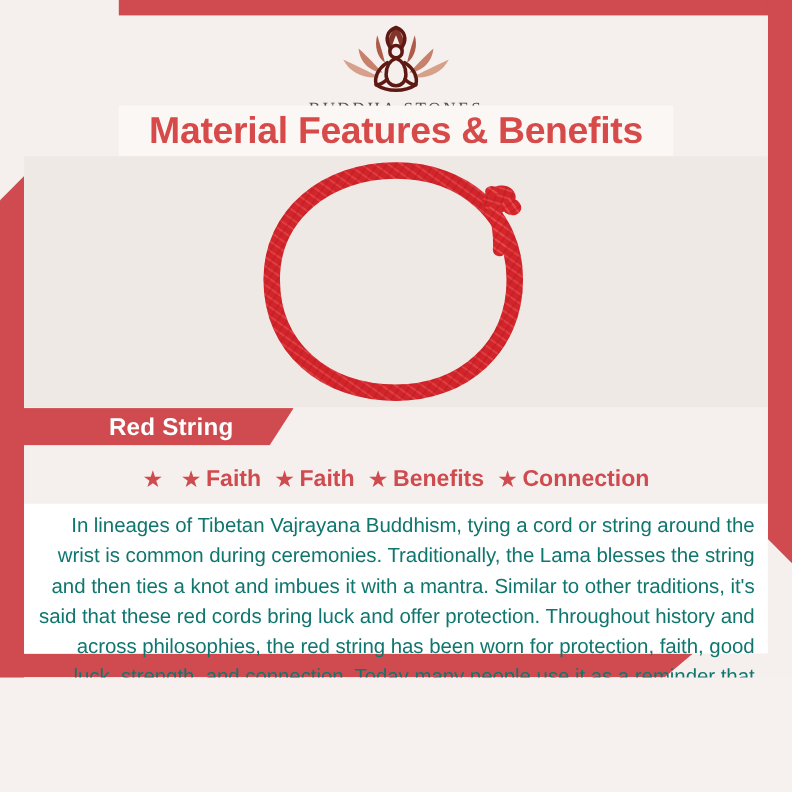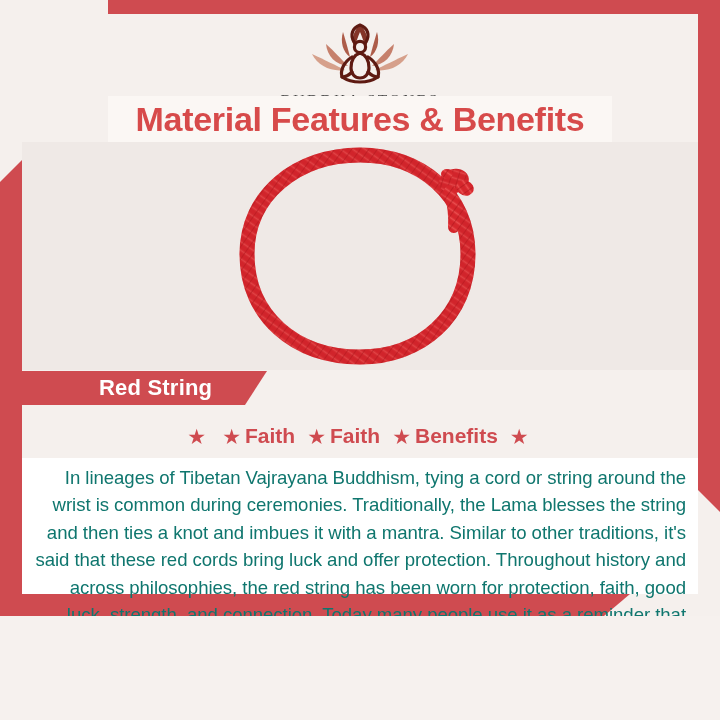--- a/index.html
+++ b/index.html
@@ -266,20 +266,21 @@
     <div class="benefit">
       <span class="star-icon">★</span>
       <span class="benefit-label">Faith</span>
     </div>
     <div class="benefit">
       <span class="star-icon">★</span>
       <span class="benefit-label">Benefits</span>
     </div>
     <div class="benefit">
       <span class="star-icon">★</span>
+      <span class="benefit-label">Connection</span>
     </div>
   </div>
 
   <div class="desc-panel">
     <p class="desc-text">In lineages of Tibetan Vajrayana Buddhism, tying a cord or string around the wrist is common during ceremonies. Traditionally, the Lama blesses the string and then ties a knot and imbues it with a mantra. Similar to other traditions, it's said that these red cords bring luck and offer protection. Throughout history and across philosophies, the red string has been worn for protection, faith, good luck, strength, and connection. Today many people use it as a reminder that they're not alone. It's also a symbol of being loved, supported and, feeling safe and secure. For others, it's a prompt to stay positive while facing any adversity.</p>
   </div>
 
 </div>
 
 </body></html>

